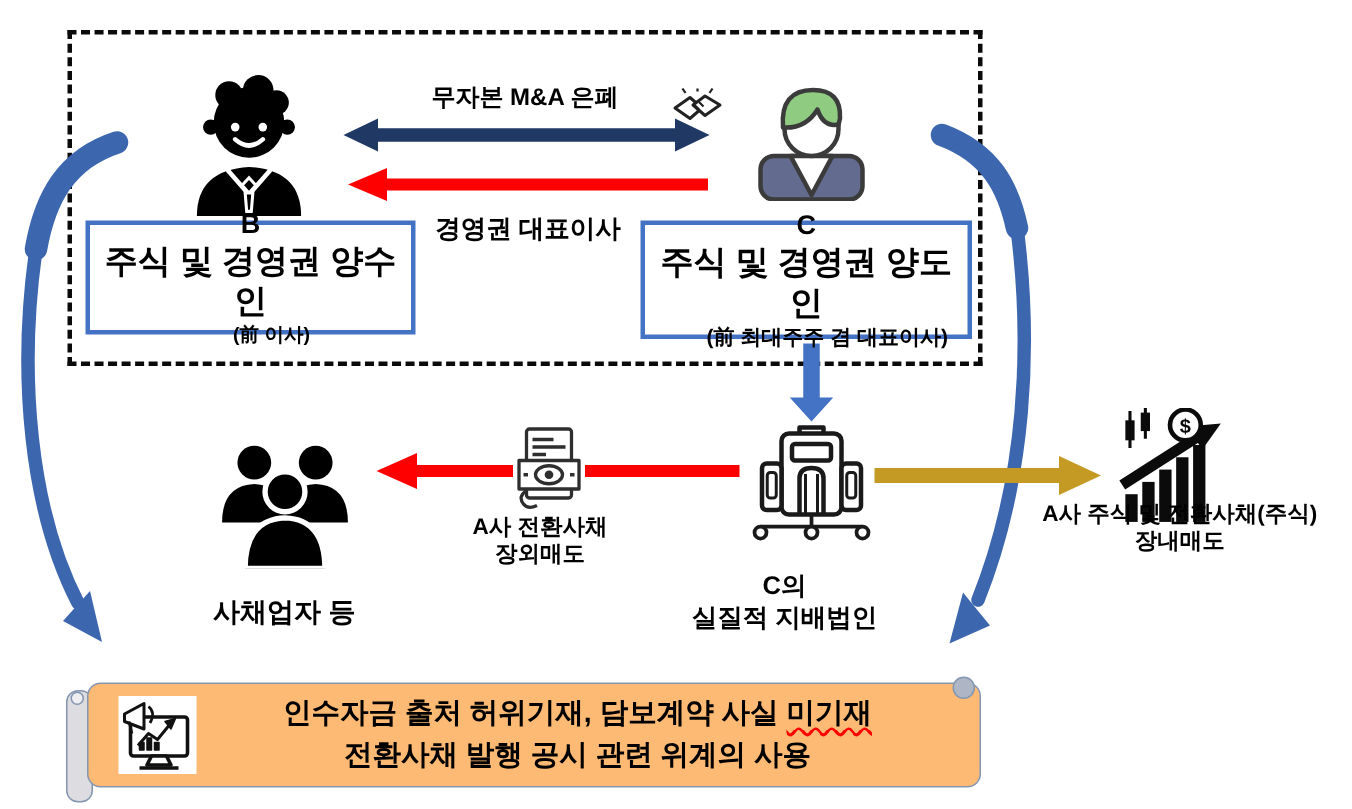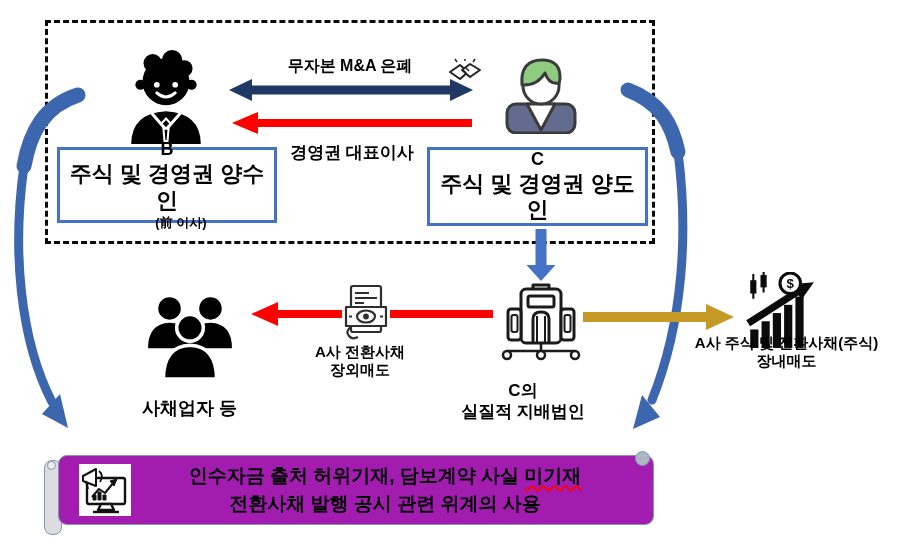--- a/index.html
+++ b/index.html
@@ -27,21 +27,21 @@
   .banner-roll{
     position:absolute;left:1px;top:9px;width:16px;height:73px;
     background:#DDDCE0;border:1.6px solid #8496B0;border-radius:8px;
   }
   .banner-roll::before{
     content:"";position:absolute;left:2px;top:0px;width:7px;height:7px;
     border:1.4px solid #8496B0;border-radius:50%;background:#EFEFF2;
   }
   .banner-body{
     position:absolute;left:15px;top:4px;width:594px;height:68px;
-    background:#a21caf;border:1.6px solid #8496B0;border-radius:9px;
+    background:#fdba74;border:1.6px solid #8496B0;border-radius:9px;
     display:flex;align-items:center;
   }
   .banner-curl{
     position:absolute;right:3px;top:-5px;width:13px;height:13px;
     border:1.6px solid #8496B0;border-radius:50%;background:#AEB6C5;
   }
   .banner-icon-box{
     width:52px;height:52px;background:#fff;margin-left:20px;flex:0 0 auto;
     display:flex;align-items:center;justify-content:center;
   }
@@ -133,20 +133,21 @@
 
   <div class="abs entity-box" style="left:57px;top:147px;width:214px;height:70px">
     <div class="entity-title">B</div>
     <div class="entity-sub">주식 및 경영권 양수인</div>
     <div class="entity-note">(前 이사)</div>
   </div>
 
   <div class="abs entity-box" style="left:427px;top:147px;width:215px;height:73px">
     <div class="entity-title">C</div>
     <div class="entity-sub">주식 및 경영권 양도인</div>
+    <div class="entity-note" style="font-size:14px">(前 최대주주 겸 대표이사)</div>
   </div>
 
   <svg class="abs icon" style="left:146px;top:291px" width="88" height="88" viewBox="0 0 86 86">
     <g fill="#000">
       <circle cx="23" cy="17" r="11"></circle>
       <path d="M2 56 Q2 32 23 31 Q44 32 44 56 Z"></path>
       <circle cx="63" cy="17" r="11"></circle>
       <path d="M42 56 Q42 32 63 31 Q84 32 84 56 Z"></path>
       <circle cx="43" cy="36" r="13" stroke="#fff" stroke-width="3.5"></circle>
       <path d="M17 86 Q17 54 43 53 Q69 54 69 86 Z" stroke="#fff" stroke-width="3.5"></path>

